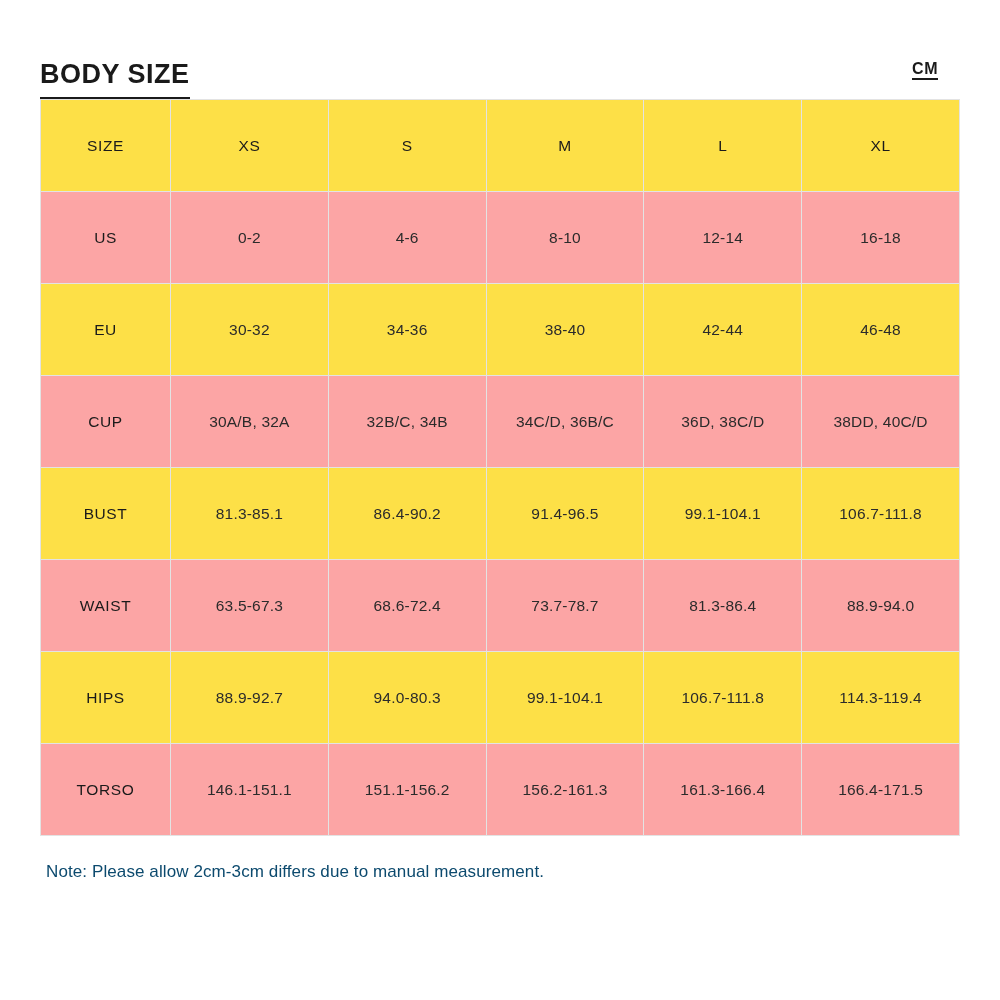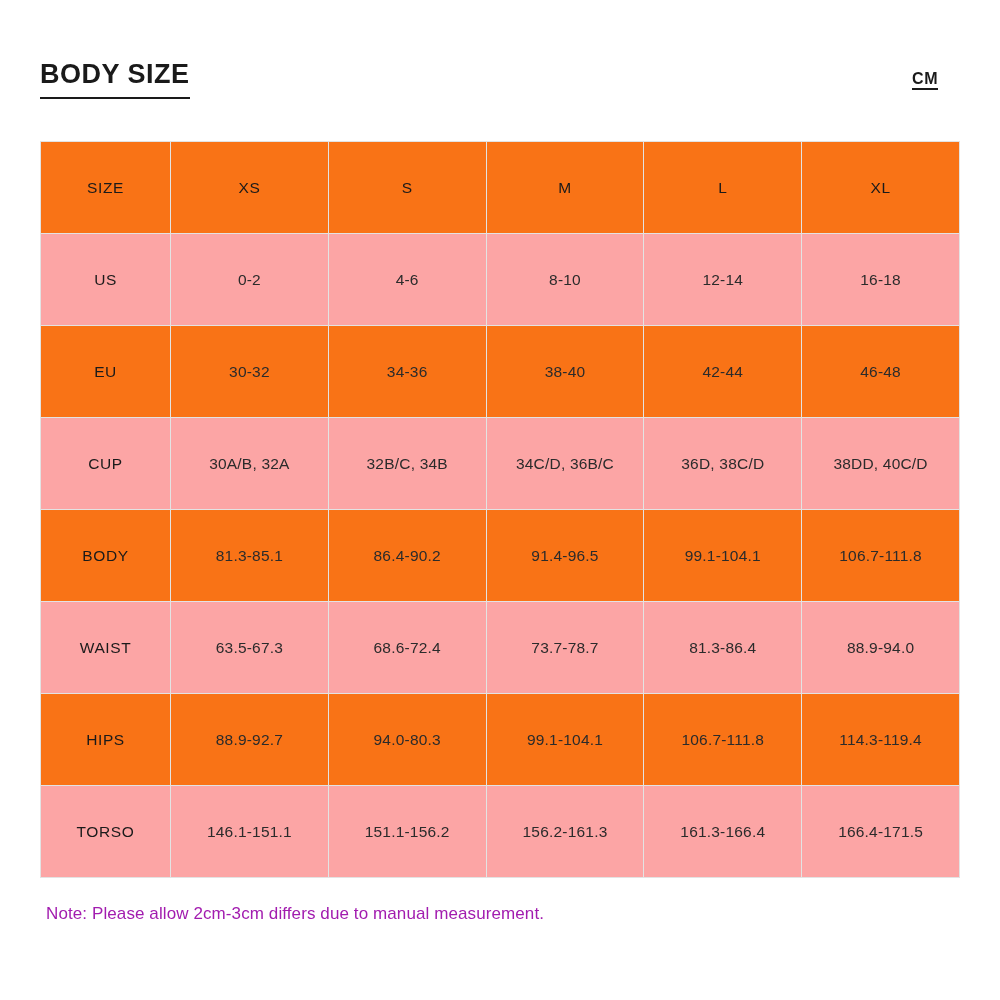--- a/index.html
+++ b/index.html
@@ -13,24 +13,23 @@
     color: #1a1a1a;
   }
   .page {
     position: relative;
     width: 1000px;
     height: 1000px;
     padding: 60px 40px 0 40px;
   }
   .header {
     display: flex;
-    align-items: center;
+    align-items: flex-start;
     justify-content: space-between;
     padding: 0 0 0 0;
-    margin-bottom: 42px;
   }
   .title {
     font-size: 27px;
     font-weight: bold;
     letter-spacing: 0.5px;
     color: #1a1a1a;
     padding-bottom: 9px;
     border-bottom: 2.5px solid #1a1a1a;
     display: inline-block;
     line-height: 1.05;
@@ -52,38 +51,38 @@
   }
   table.size-table td {
     border: 1px solid #e3e3e3;
     text-align: center;
     vertical-align: middle;
     height: 92px;
     font-size: 15.5px;
     color: #2b2b2b;
     letter-spacing: 0.2px;
   }
-  table.size-table tr.odd td { background: #f97316; }
+  table.size-table tr.odd td { background: #fde047; }
   table.size-table tr.even td { background: #fca5a5; }
   table.size-table td.rowlabel {
     font-size: 15.5px;
     color: #1a1a1a;
     letter-spacing: 0.6px;
     width: 130px;
   }
   table.size-table tr.head td {
     font-size: 15.5px;
     color: #1a1a1a;
     letter-spacing: 0.6px;
   }
   .note {
     width: 920px;
     margin: 26px auto 0 auto;
     font-size: 17px;
-    color: #a21caf;
+    color: #0c4a6e;
     padding-left: 6px;
     letter-spacing: 0.1px;
   }
 </style>
 </head>
 <body>
 
 <div class="page">
 
   <div class="header">
@@ -119,21 +118,21 @@
       </tr>
       <tr class="even">
         <td class="rowlabel">CUP</td>
         <td>30A/B, 32A</td>
         <td>32B/C, 34B</td>
         <td>34C/D, 36B/C</td>
         <td>36D, 38C/D</td>
         <td>38DD, 40C/D</td>
       </tr>
       <tr class="odd">
-        <td class="rowlabel">BODY</td>
+        <td class="rowlabel">BUST</td>
         <td>81.3-85.1</td>
         <td>86.4-90.2</td>
         <td>91.4-96.5</td>
         <td>99.1-104.1</td>
         <td>106.7-111.8</td>
       </tr>
       <tr class="even">
         <td class="rowlabel">WAIST</td>
         <td>63.5-67.3</td>
         <td>68.6-72.4</td>

